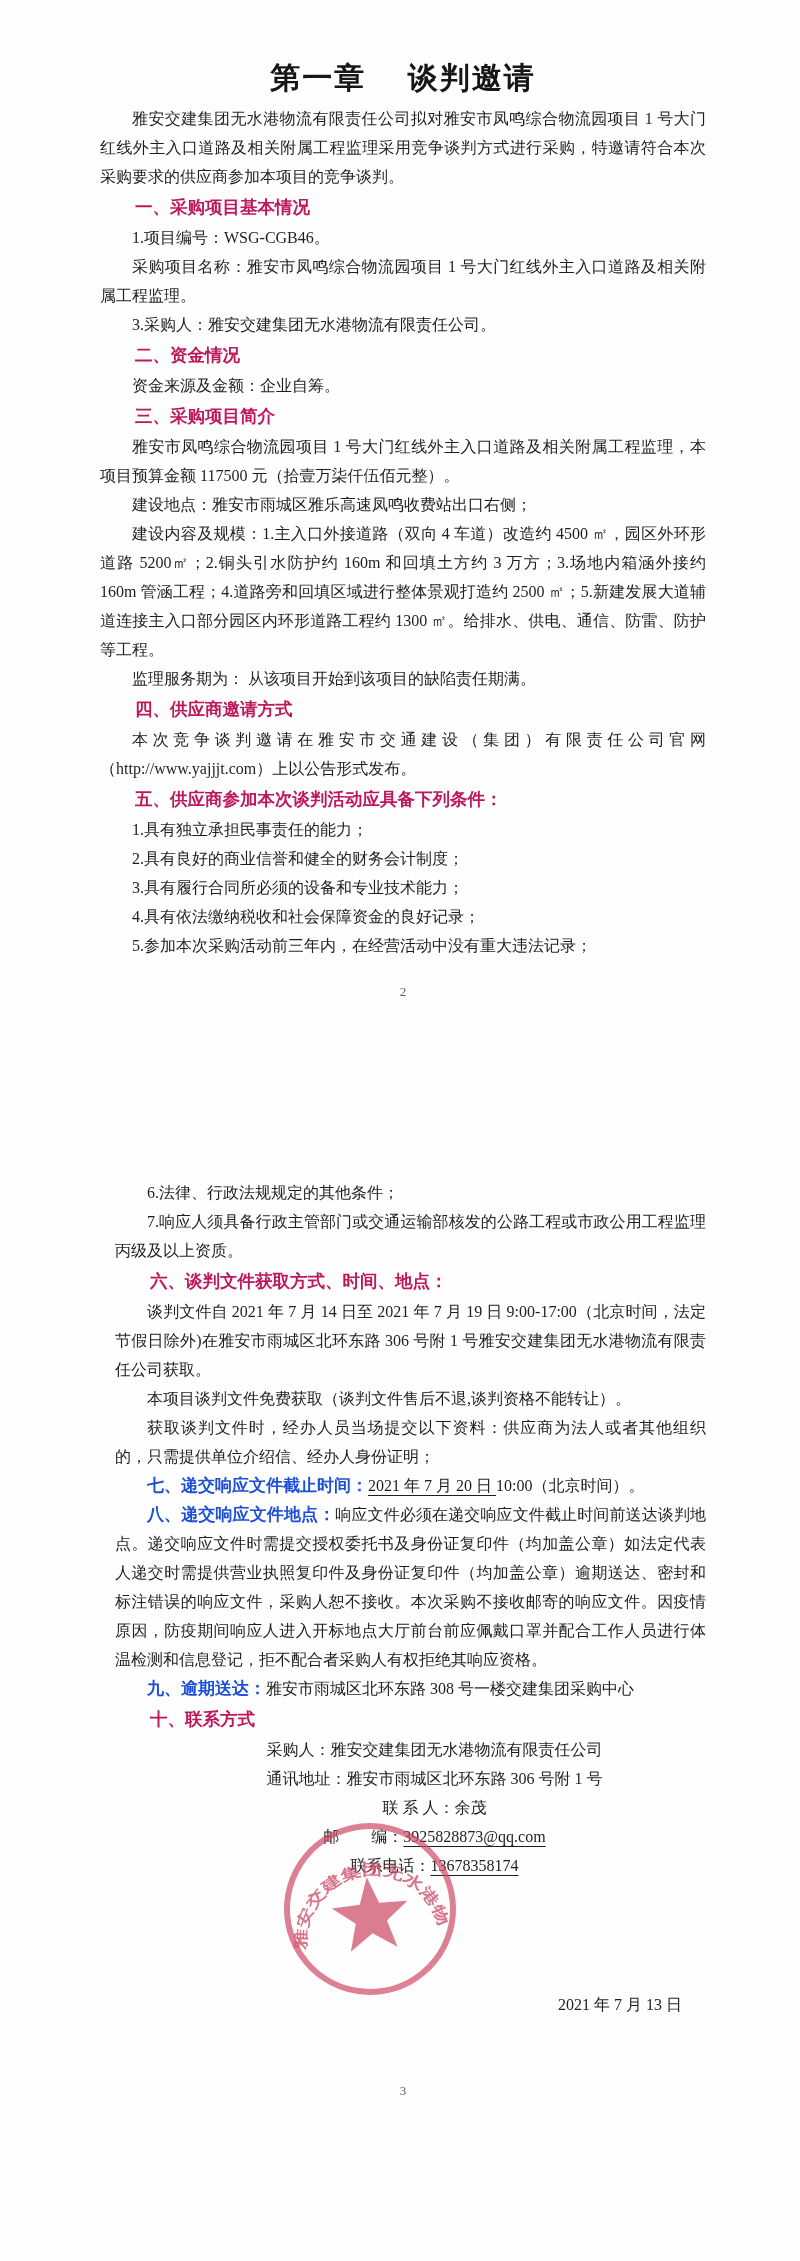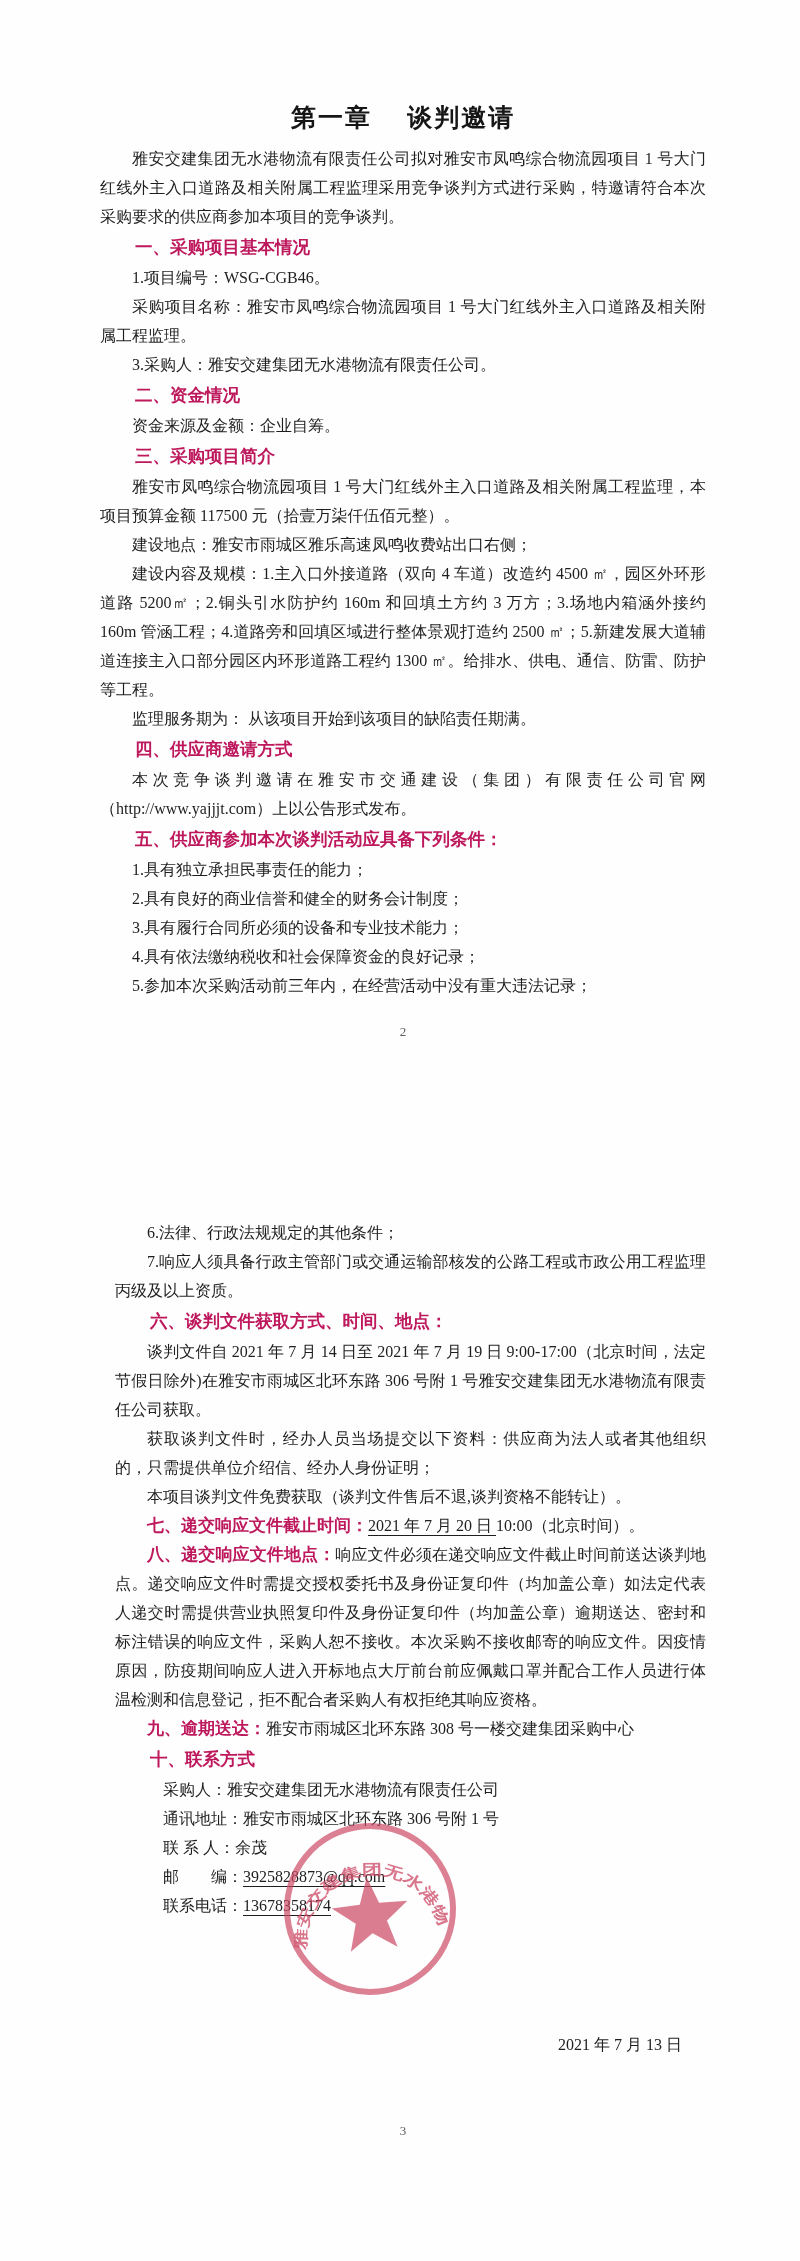--- a/index.html
+++ b/index.html
@@ -7,32 +7,32 @@
     position:relative;
     width:800px; height:2261px;
     margin:0 auto;
     background:#fefefe;
     overflow:hidden;
     font-family:"Liberation Serif","DejaVu Serif",serif;
     color:#1e1e1e;
   }
   .content { padding:0 94px 0 100px; font-size:16px; }
   .title {
-    margin:0 0 8px 0; padding-top:100px;
+    margin:0 0 8px 0; padding-top:60px;
     text-align:center;
-    font-size:25px; font-weight:700; line-height:36px;
+    font-size:30px; font-weight:700; line-height:36px;
     letter-spacing:2px;
     color:#161616;
   }
   .para { margin:0; text-indent:2em; text-align:justify; line-height:29px; }
   .h { margin:0; text-indent:2em; font-weight:700; font-size:17.5px; line-height:32px; color:#be185d; }
   .lead { margin:0; text-indent:2em; text-align:justify; line-height:29px; }
-  .b { font-weight:700; font-size:17px; color:#be185d; }
+  .b { font-weight:700; font-size:17px; color:#1d4ed8; }
   .u { text-decoration:underline; text-underline-offset:4px; }
-  .contact { margin:0; text-indent:3em; line-height:29px; }
+  .contact { margin:0; text-indent:3em; line-height:29px;text-align:center; }
   .pageno { text-align:center; font-size:13px; color:#5a5a5a; line-height:20px; }
   .pageno-2 { margin-top:22px; }
   .pageno-3 { margin-top:62px; }
   .page2-blocks { margin-top:176px;margin-left:15px; }
   .date-line { margin-top:110px; text-align:right; padding-right:24px; line-height:29px; }
   .seal {
     position:absolute; left:281px; top:1820px;
     width:178px; height:178px;
     transform:rotate(-6deg);
     pointer-events:none;
@@ -70,22 +70,22 @@
         <p class="para">5.参加本次采购活动前三年内，在经营活动中没有重大违法记录；</p>
       </div>
 
     <p class="pageno pageno-2">2</p>
 
     <div class="page2-blocks">
         <p class="para">6.法律、行政法规规定的其他条件；</p>
         <p class="para">7.响应人须具备行政主管部门或交通运输部核发的公路工程或市政公用工程监理丙级及以上资质。</p>
         <p class="h">六、谈判文件获取方式、时间、地点：</p>
         <p class="para">谈判文件自 2021 年 7 月 14 日至 2021 年 7 月 19 日 9:00-17:00（北京时间，法定节假日除外)在雅安市雨城区北环东路 306 号附 1 号雅安交建集团无水港物流有限责任公司获取。</p>
+        <p class="para">本项目谈判文件免费获取（谈判文件售后不退,谈判资格不能转让）。</p>
         <p class="para">获取谈判文件时，经办人员当场提交以下资料：供应商为法人或者其他组织的，只需提供单位介绍信、经办人身份证明；</p>
-        <p class="para">本项目谈判文件免费获取（谈判文件售后不退,谈判资格不能转让）。</p>
         <p class="lead"><span class="b">七、递交响应文件截止时间：</span><span class="u">2021 年 7 月 20 日 </span><span>10:00（北京时间）。</span></p>
         <p class="lead"><span class="b">八、递交响应文件地点：</span><span>响应文件必须在递交响应文件截止时间前送达谈判地点。递交响应文件时需提交授权委托书及身份证复印件（均加盖公章）如法定代表人递交时需提供营业执照复印件及身份证复印件（均加盖公章）逾期送达、密封和标注错误的响应文件，采购人恕不接收。本次采购不接收邮寄的响应文件。因疫情原因，防疫期间响应人进入开标地点大厅前台前应佩戴口罩并配合工作人员进行体温检测和信息登记，拒不配合者采购人有权拒绝其响应资格。</span></p>
         <p class="lead"><span class="b">九、逾期送达：</span><span>雅安市雨城区北环东路 308 号一楼交建集团采购中心</span></p>
         <p class="h">十、联系方式</p>
         <p class="contact"><span>采购人：雅安交建集团无水港物流有限责任公司</span></p>
         <p class="contact"><span>通讯地址：雅安市雨城区北环东路 306 号附 1 号</span></p>
         <p class="contact"><span>联 系 人：余茂</span></p>
         <p class="contact"><span>邮　　编：</span><span class="u">3925828873@qq.com</span></p>
         <p class="contact"><span>联系电话：</span><span class="u">13678358174</span></p>
       </div>

